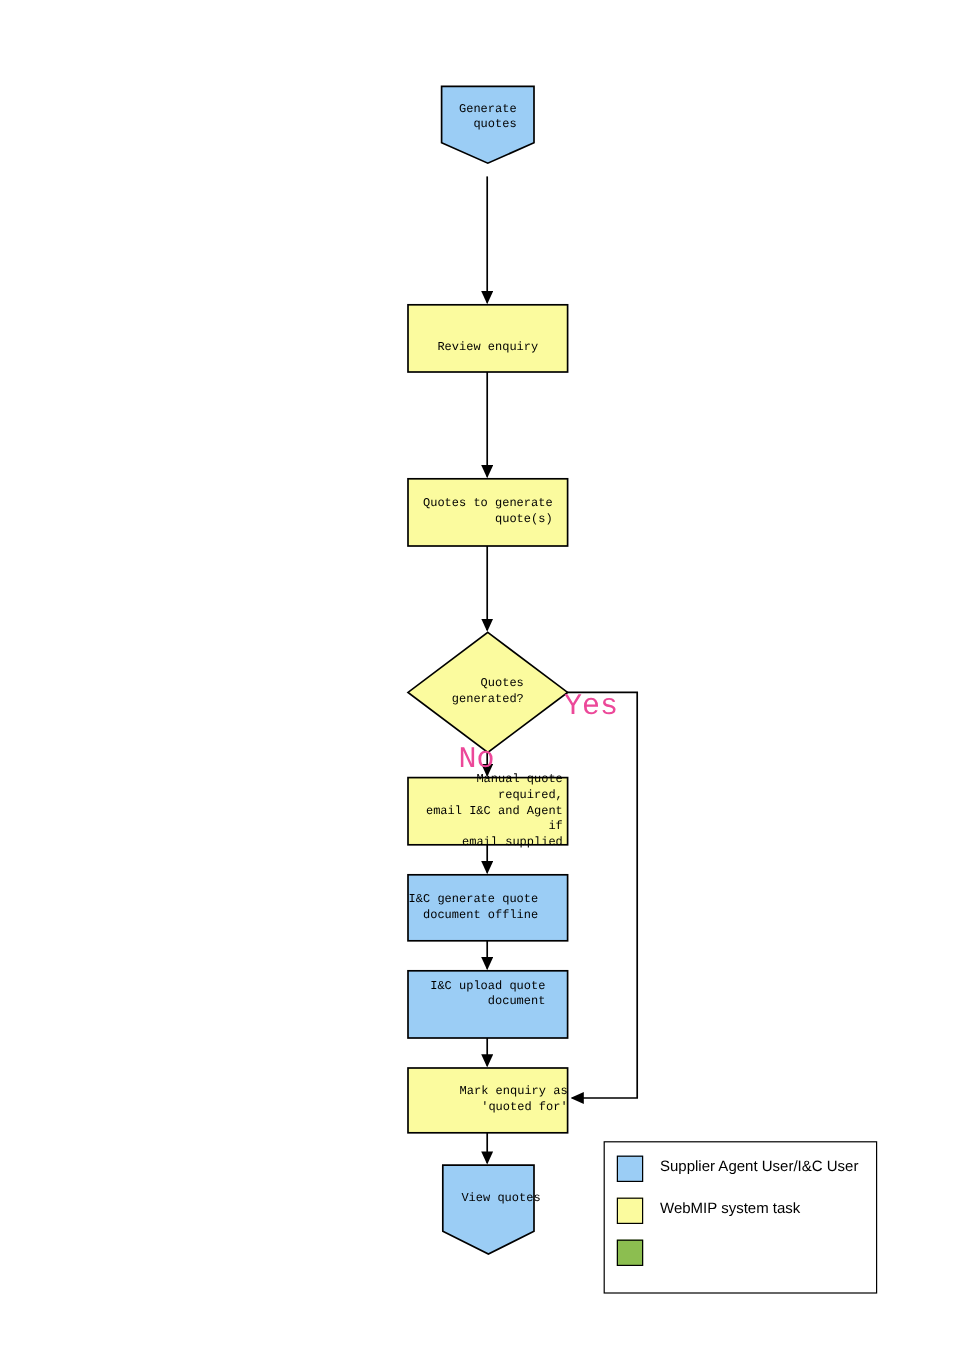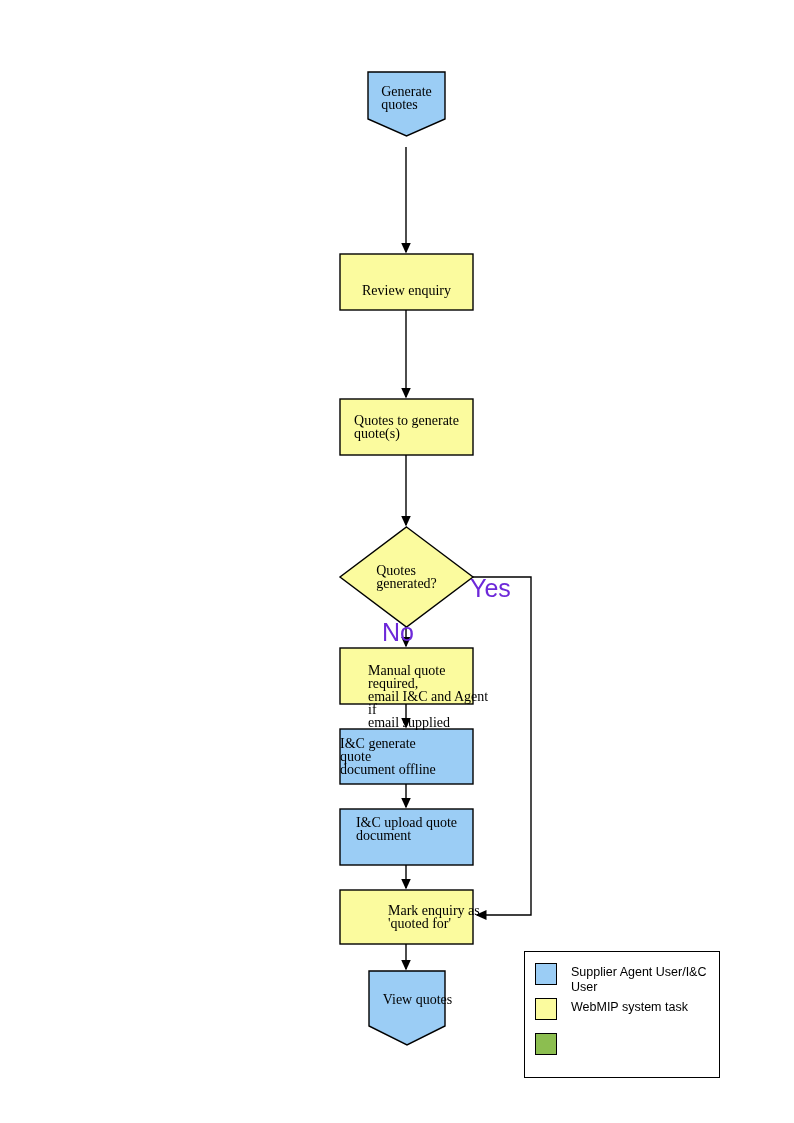--- a/index.html
+++ b/index.html
@@ -19,40 +19,40 @@
     left: 0;
     top: 0;
     width: 794px;
     height: 1123px;
   }
   .node-label {
     position: absolute;
     display: flex;
     align-items: center;
     justify-content: center;
-    text-align: left;
-    font-family: Liberation Serif, serif;
-    font-size: 14px;
+    text-align: right;
+    font-family: Liberation Mono, monospace;
+    font-size: 10px;
     line-height: 13px;
     color: #000000;
     pointer-events: none;
     white-space: pre-line;
   }
   .edge-label {
     position: absolute;
-    font-family: Liberation Sans, sans-serif;
+    font-family: Liberation Mono, monospace;
     font-size: 25px;
     line-height: 25px;
-    color: #6d28d9;
+    color: #ec4899;
   }
   #legend-box {
     position: absolute;
-    left: 524px;
+    left: 503px;
     top: 951px;
-    width: 196px;
+    width: 228px;
     height: 127px;
     border: 1px solid #000000;
     background: #ffffff;
     box-sizing: border-box;
   }
   .legend-row {
     position: absolute;
     left: 10px;
     display: flex;
     align-items: flex-start;
@@ -138,31 +138,31 @@
 quotes</div>
 
 <div class="node-label" style="left:340px; top:254px; width:133px; height:73px;">Review enquiry</div>
 
 <div class="node-label" style="left:340px; top:399px; width:133px; height:56px;">Quotes to generate
 quote(s)</div>
 
 <div class="node-label" style="left:340px; top:551px; width:133px; height:52px;">Quotes
 generated?</div>
 
-<div class="node-label" style="left:340px; top:668px; width:129px; height:56px;margin-left:28px;">Manual quote required,
+<div class="node-label" style="left:340px; top:648px; width:129px; height:56px;">Manual quote required,
 email I&amp;C and Agent if
 email supplied</div>
 
 <div class="node-label" style="left:340px; top:729px; width:109px; height:55px;">I&amp;C generate quote
 document offline</div>
 
 <div class="node-label" style="left:340px; top:809px; width:133px; height:40px;">I&amp;C upload quote
 document</div>
 
-<div class="node-label" style="left:340px; top:890px; width:133px; height:54px;padding-left:48px;">Mark enquiry as 'quoted for'</div>
+<div class="node-label" style="left:340px; top:890px; width:133px; height:54px;">Mark enquiry as 'quoted for'</div>
 
 <div class="node-label" style="left:369px; top:975px; width:97px; height:48px;">View quotes</div>
 
 <div class="edge-label" style="left:470px; top:576px;">Yes</div>
 
 <div class="edge-label" style="left:382px; top:620px;">No</div>
 
 <div id="legend-box">
   <div class="legend-row legend-row-0">
     <span class="legend-swatch" style="background:#9BCDF5;"></span>

